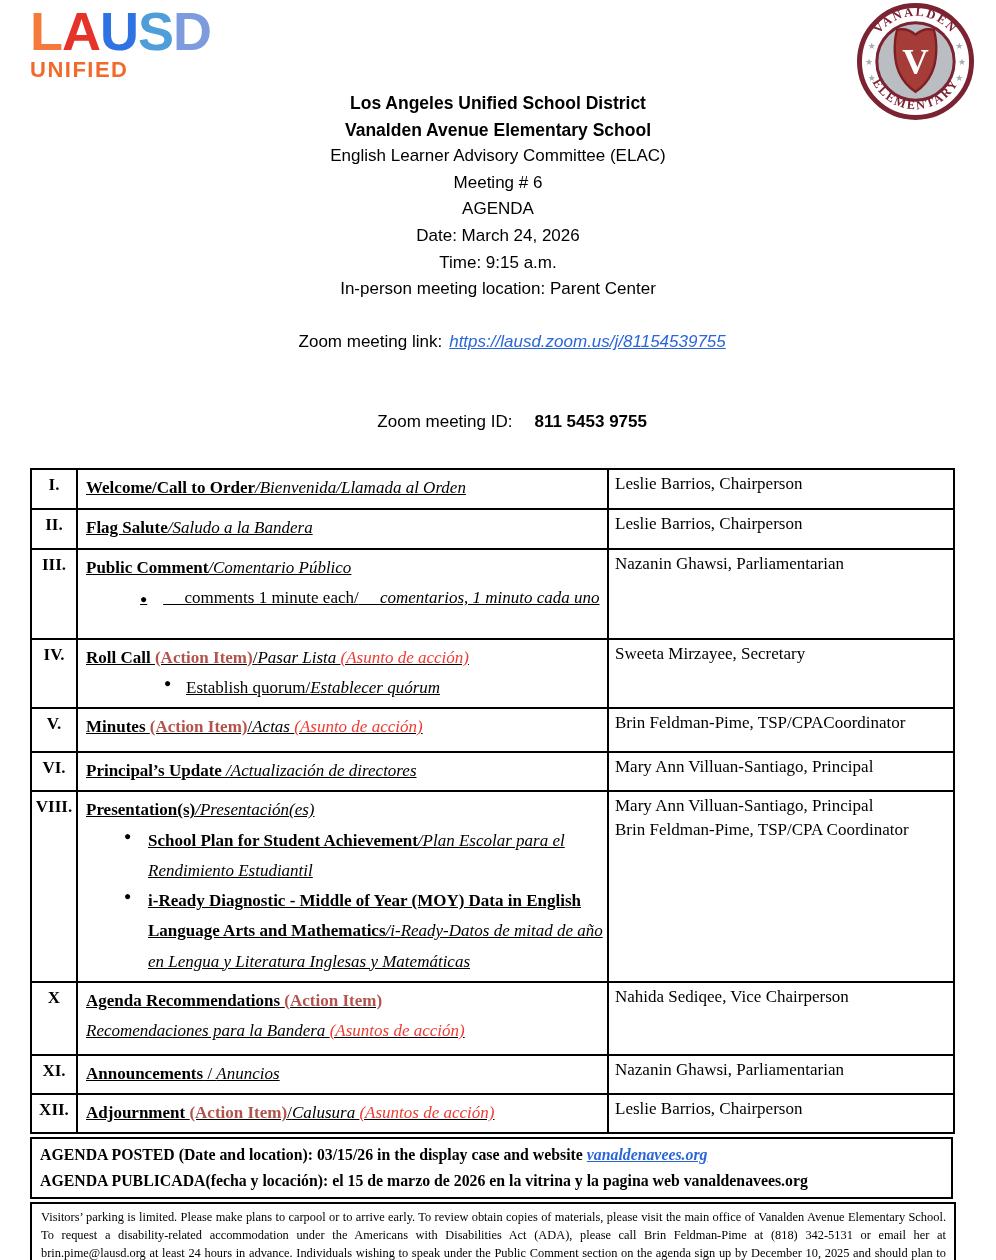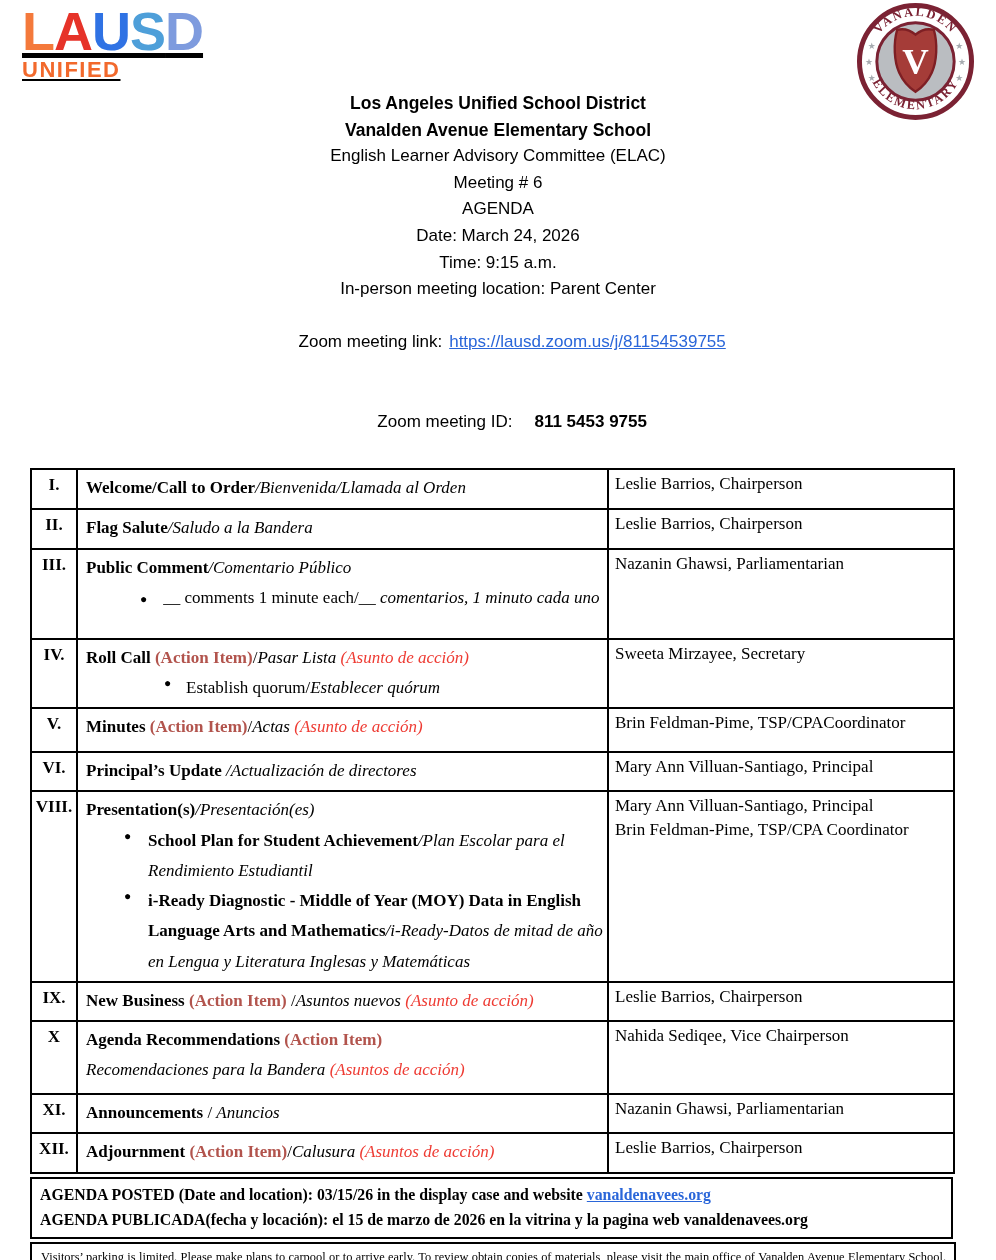--- a/index.html
+++ b/index.html
@@ -1,47 +1,47 @@
 <!DOCTYPE html>
 <html style="--maroon: #7b2233; --action-red-bold: #b2544d; --action-red-italic: #ee3b33; --link-blue: #2a66d9; --unified-orange: #f2692c; --seal-shield-red: #a53c38; --seal-shield-border: #7e1f24; --seal-inner-gray: #babdc1;"><head>
 <meta charset="utf-8">
 <style>
   html,body{margin:0;padding:0;background:#fff;}
   .page{position:relative;width:996px;height:1260px;background:#fff;overflow:hidden;
         font-family:"Liberation Serif",serif;color:#000;}
 
   
-  .logo{position:absolute;left:22px;top:4px;text-decoration:underline;}
+  .logo{position:absolute;left:30px;top:4px;}
   .logo-text{font-family:"Liberation Sans",sans-serif;font-weight:800;font-size:54px;
              line-height:1;letter-spacing:-1px;}
   .logo-sub{font-family:"Liberation Sans",sans-serif;font-weight:800;font-size:22px;
             letter-spacing:1.5px;color:var(--unified-orange,#f2692c);margin-top:1px;line-height:1;}
 
   
   .seal{position:absolute;left:856px;top:2px;width:119px;height:119px;}
   .seal .ring-text{font-family:"Liberation Serif",serif;font-weight:bold;font-size:12.5px;
                    letter-spacing:2px;fill:var(--maroon,#7b2233);}
   .seal .star{fill:#a7abb0;font-size:9px;}
   .seal .mono{font-family:"Liberation Serif",serif;font-weight:bold;fill:#fff;font-size:37px;}
 
   
   .header{padding-top:90px;text-align:center;font-family:"Liberation Sans",sans-serif;
           font-size:17px;line-height:26.6px;}
   .hl{white-space:pre-wrap;}
   .hl.bold{font-weight:bold;font-size:17.5px;text-align:center;}
-  .link{color:var(--link-blue,#2a66d9);text-decoration:underline;cursor:pointer;}
+  .link{color:var(--link-blue,#2a66d9);text-decoration:underline;cursor:pointer;font-style:italic;}
   .zoom-url{margin-left:7px;}
   .zoom-id{font-weight:bold;margin-left:22px;}
 
   
   .agenda{position:relative;margin:6px 0 0 30px;width:923px;border-collapse:collapse;
           table-layout:fixed;}
   .agenda td{border:2px solid #000;vertical-align:top;font-size:17px;}
   .c-num{text-align:center;font-weight:bold;padding-top:5px;white-space:nowrap;overflow:visible;}
-  .c-item{padding:3px 4px 4px 8px;line-height:1.78;}
+  .c-item{padding:3px 4px 4px 8px;line-height:1.78;text-decoration:underline;}
   .c-person{padding:2px 3px 2px 6px;line-height:1.4;}
   .seg-b{font-weight:bold;}
   .seg-i{font-style:italic;}
   .seg-n{}
   .seg-rb{font-weight:bold;color:var(--action-red-bold,#b2544d);}
   .seg-ri{font-style:italic;color:var(--action-red-italic,#ee3b33);}
   .bullet{position:relative;}
   .dot{font-size:12px;}
   .bullet.wrap .dot{margin-left:54px;margin-right:16px;}
   .bullet.hang{padding-left:62px;}
@@ -173,29 +173,20 @@
           <td class="c-item">
             <div class="title-line"><span class="seg-b">Presentation(s)</span><span class="seg-i">/Presentación(es)</span></div>
             <div class="bullet hang"><span class="dot">●</span><span class="seg-b">School Plan for Student Achievement</span><span class="seg-i">/Plan Escolar para el Rendimiento Estudiantil</span></div>
             <div class="bullet hang"><span class="dot">●</span><span class="seg-b">i-Ready Diagnostic - Middle of Year (MOY) Data in English Language Arts and Mathematics</span><span class="seg-i">/i-Ready-Datos de mitad de año en Lengua y Literatura Inglesas y Matemáticas</span></div>
           </td>
           <td class="c-person">
             <div>Mary Ann Villuan-Santiago, Principal</div>
             <div>Brin Feldman-Pime, TSP/CPA Coordinator</div>
           </td>
         </tr>
-        <tr style="height: 39px;">
-          <td class="c-num">IX.</td>
-          <td class="c-item">
-            <div class="title-line"><span class="seg-b">New Business </span><span class="seg-rb">(Action Item)</span><span class="seg-n"> /</span><span class="seg-i">Asuntos nuevos </span><span class="seg-ri">(Asunto de acción)</span></div>
-          </td>
-          <td class="c-person">
-            <div>Leslie Barrios, Chairperson</div>
-          </td>
-        </tr>
         <tr style="height: 73px;">
           <td class="c-num">X</td>
           <td class="c-item">
             <div class="title-line"><span class="seg-b">Agenda Recommendations </span><span class="seg-rb">(Action Item)</span></div>
             <div class="title-line"><span class="seg-i">Recomendaciones para la Bandera </span><span class="seg-ri">(Asuntos de acción)</span></div>
           </td>
           <td class="c-person">
             <div>Nahida Sediqee, Vice Chairperson</div>
           </td>
         </tr>

